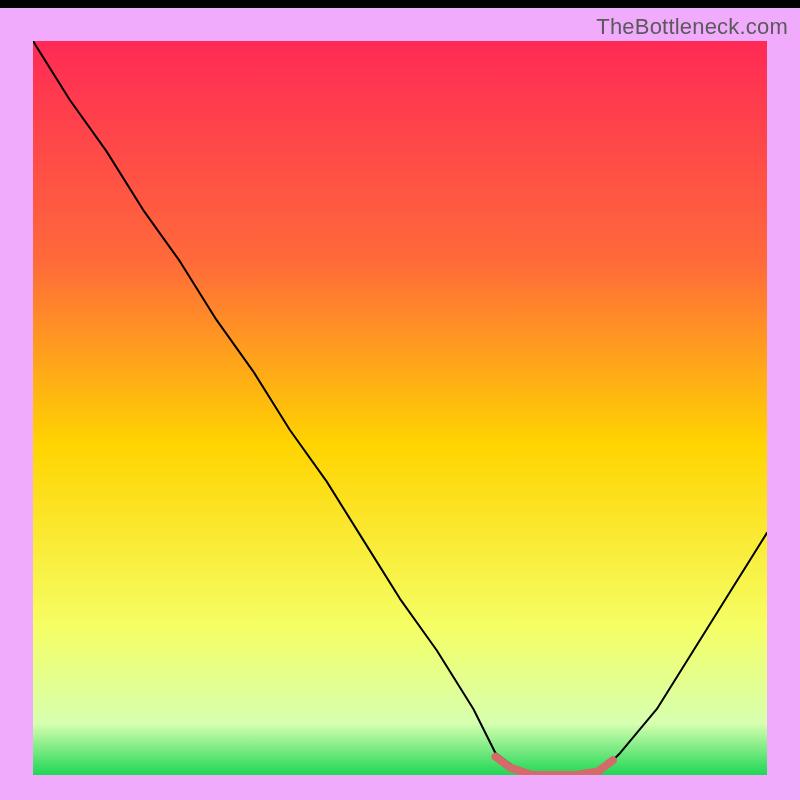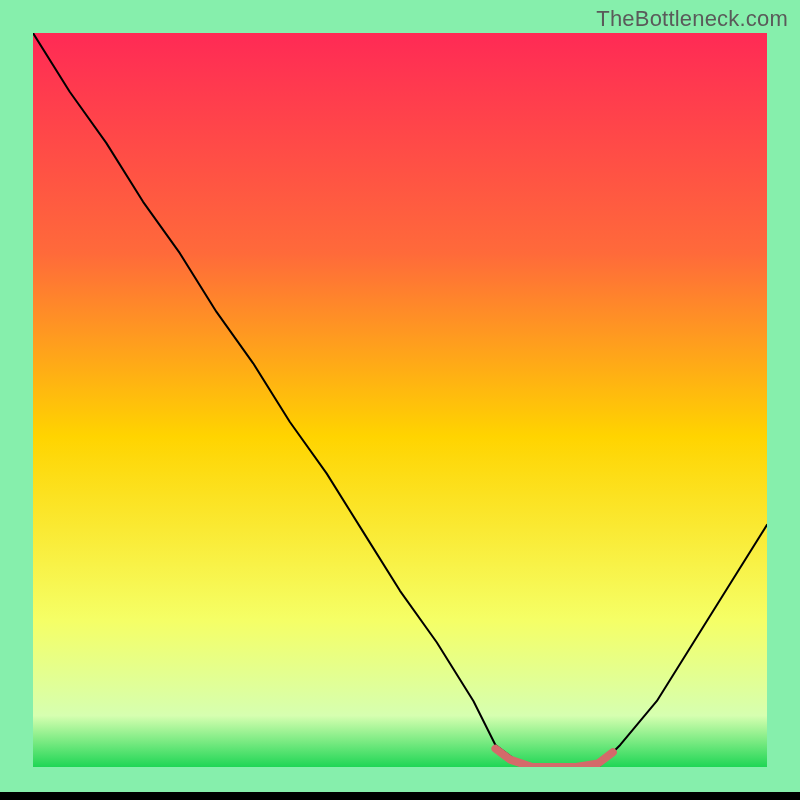--- a/index.html
+++ b/index.html
@@ -8,21 +8,22 @@
     width: 800px;
     height: 800px;
     background: #000;
     font-family: Arial, Helvetica, sans-serif;
     overflow: hidden;
   }
   .frame {
     position: relative;
     width: 800px;
     height: 792px;
-    background: #86efac;
+    background: #f0abfc;
+    margin-top: 8px;
   }
   .watermark {
     position: absolute;
     top: 6px;
     right: 12px;
     color: #5a5a5a;
     font-size: 22px;
     font-weight: 500;
     letter-spacing: 0.2px;
     z-index: 5;

